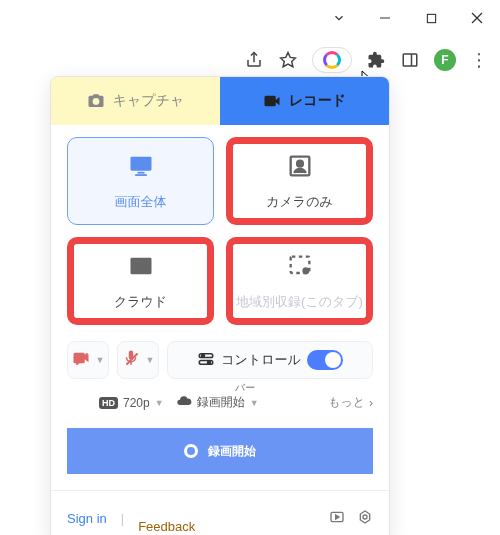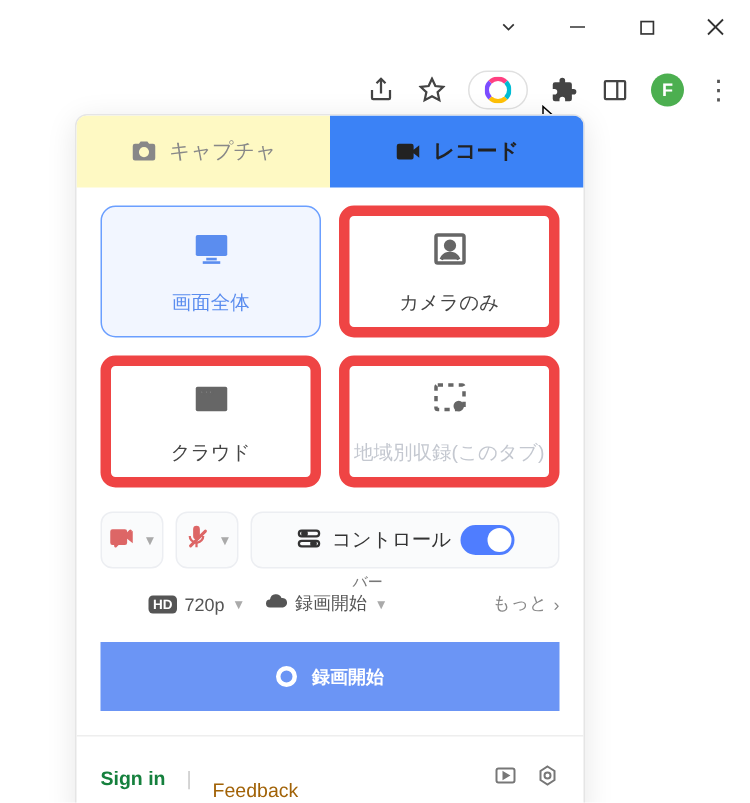--- a/index.html
+++ b/index.html
@@ -39,21 +39,21 @@
 .settings-row { display: flex; align-items: center; gap: 12px; padding: 6px 16px 12px; font-size: 12px; color: #555; position: relative; }
 .chip { display: flex; align-items: center; gap: 5px; }
 .hd-badge { background: #555; color: #fff; border-radius: 3px; font-size: 9px; font-weight: 700; padding: 1px 3px; margin-left: 32px; }
 .more { margin-left: auto; color: #888; display: flex; align-items: center; gap: 4px; }
 .bar-label { position: absolute; font-size: 10px; color: #777; top: -6px; left: 184px; }
 
 .record-btn { margin: 4px 16px 16px; height: 46px; background: #6b95f5; color: #fff; border-radius: 0; display: flex; align-items: center; justify-content: center; gap: 10px; font-size: 12px; font-weight: 600; cursor: pointer; }
 .rec-dot { width: 14px; height: 14px; border: 3px solid #fff; border-radius: 50%; }
 
 .footer { border-top: 1px solid #eee; padding: 12px 16px; display: flex; align-items: center; gap: 14px; font-size: 13px; }
-.signin { color: #15803d; font-weight: 700; }
+.signin { color: #3b82f6; font-weight: 400; }
 .divider { color: #ccc; }
 .feedback { color: #a16207; margin-top: 16px; }
 .footer-icons { margin-left: auto; display: flex; gap: 12px; color: #777; }
 .slash { position: relative; }
 .slash::after { content: ""; position: absolute; left: 2px; top: 9px; width: 16px; height: 2px; background: #d66; transform: rotate(-45deg); border-radius: 1px; }
 </style>
 </head>
 <body>
 
 <div class="window-controls">

